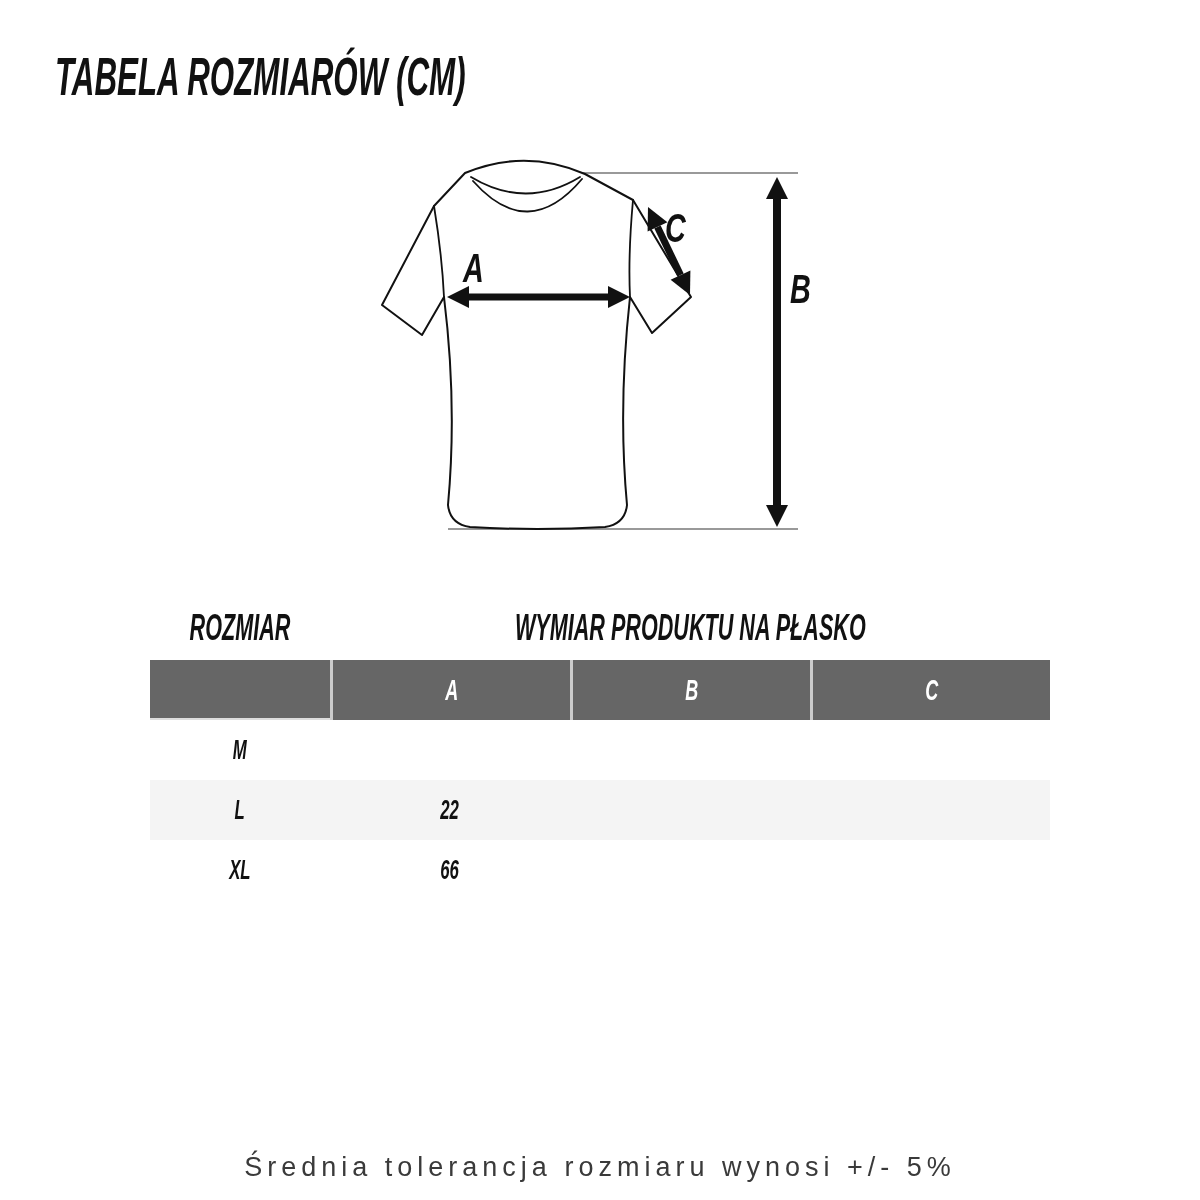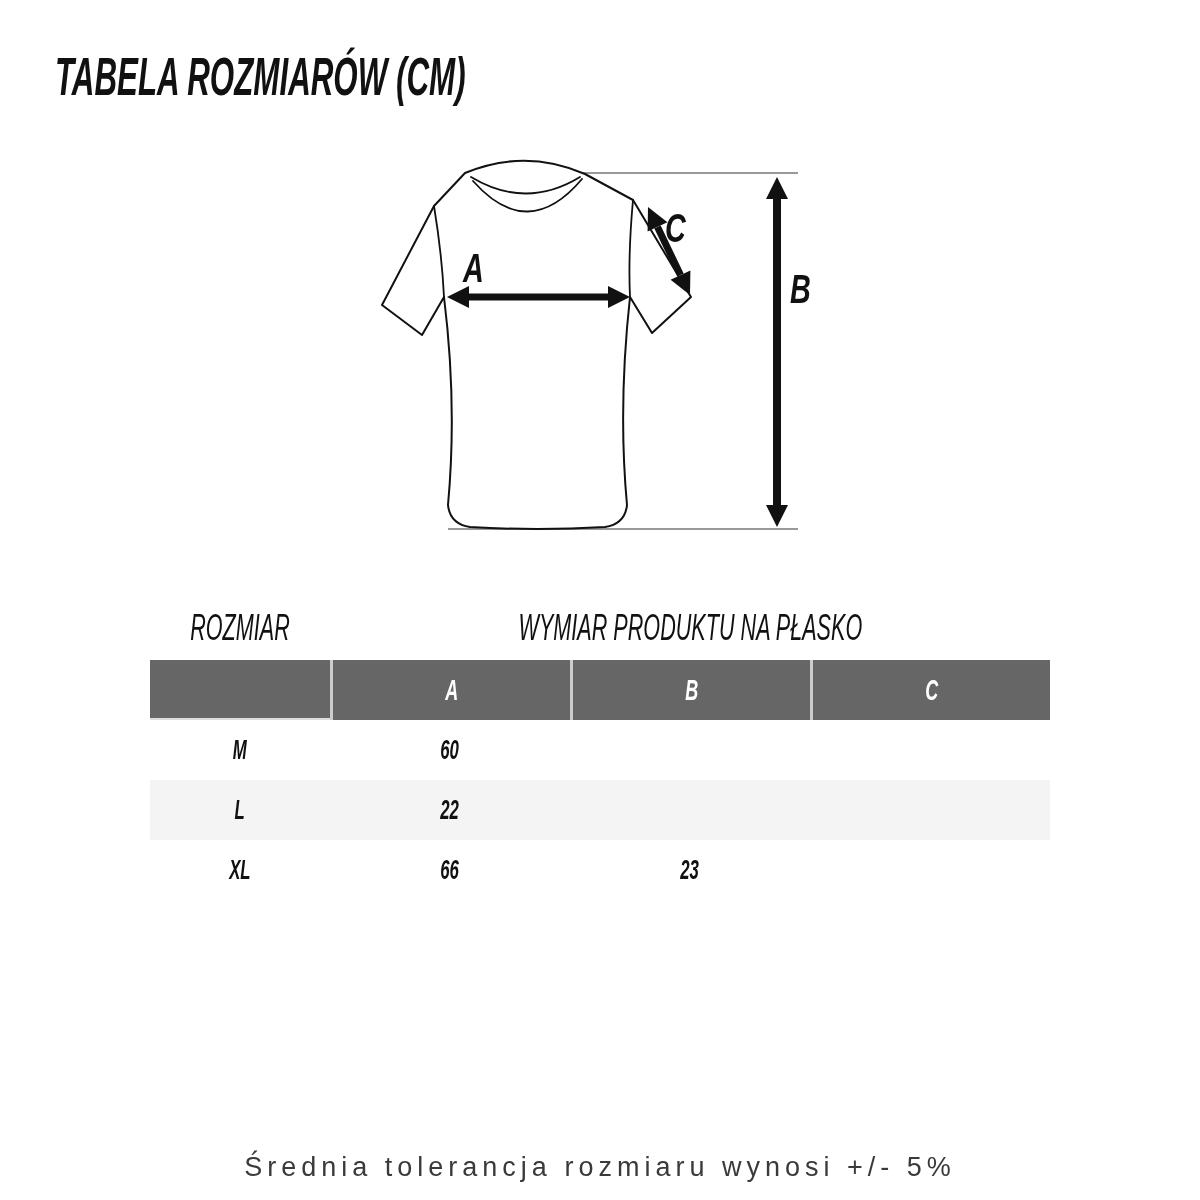--- a/index.html
+++ b/index.html
@@ -20,21 +20,21 @@
   .diagram .thin    { fill: none; stroke: #111111; stroke-width: 1.8; stroke-linecap: round; }
   .diagram .guide   { stroke: #999999; stroke-width: 2; }
   .diagram .shaft   { stroke: #111111; fill: none; }
   .diagram .head    { fill: #111111; stroke: none; }
   .diagram text {
     font-family: "Liberation Sans", sans-serif; font-style: italic; font-weight: bold;
     font-size: 40px; fill: #111111;
   }
   .col-label {
     position: absolute; top: 606px; height: 44px; line-height: 44px;
-    text-align: center; font-style: italic; font-weight: normal; font-size: 36px;
+    text-align: center; font-style: italic; font-weight: bold; font-size: 36px;
     white-space: nowrap; color: #111111;
   }
   .col-label.first { left: 150px; width: 180px; }
   .col-label.second { left: 330px; width: 720px; }
   .cond { display: inline-block; transform: scaleX(0.6); white-space: nowrap; }
   .size-table { position: absolute; left: 150px; top: 660px; width: 900px; }
   .thead { display: flex; height: 60px; background: #666666; }
   .th {
     width: 240px; display: flex; align-items: center; justify-content: center;
     color: #ffffff; font-style: italic; font-weight: bold; font-size: 30px;
@@ -117,40 +117,34 @@
     </div>
     <div class="th">
       <span class="cond">C</span>
     </div>
   </div>
 
   <div class="trow">
     <div class="cell size-col">
       <span class="cond">M</span>
     </div>
-    <div class="cell">
-      <span class="cond">60</span>
-    </div>
   </div>
 
   <div class="trow alt">
     <div class="cell size-col">
       <span class="cond">L</span>
     </div>
     <div class="cell">
       <span class="cond">22</span>
     </div>
   </div>
 
   <div class="trow">
     <div class="cell size-col">
       <span class="cond">XL</span>
     </div>
     <div class="cell">
       <span class="cond">66</span>
     </div>
-    <div class="cell">
-      <span class="cond">23</span>
-    </div>
   </div>
 </div>
 
 <div class="footer-note">Średnia tolerancja rozmiaru wynosi +/- 5%</div>
 
 </body></html>

